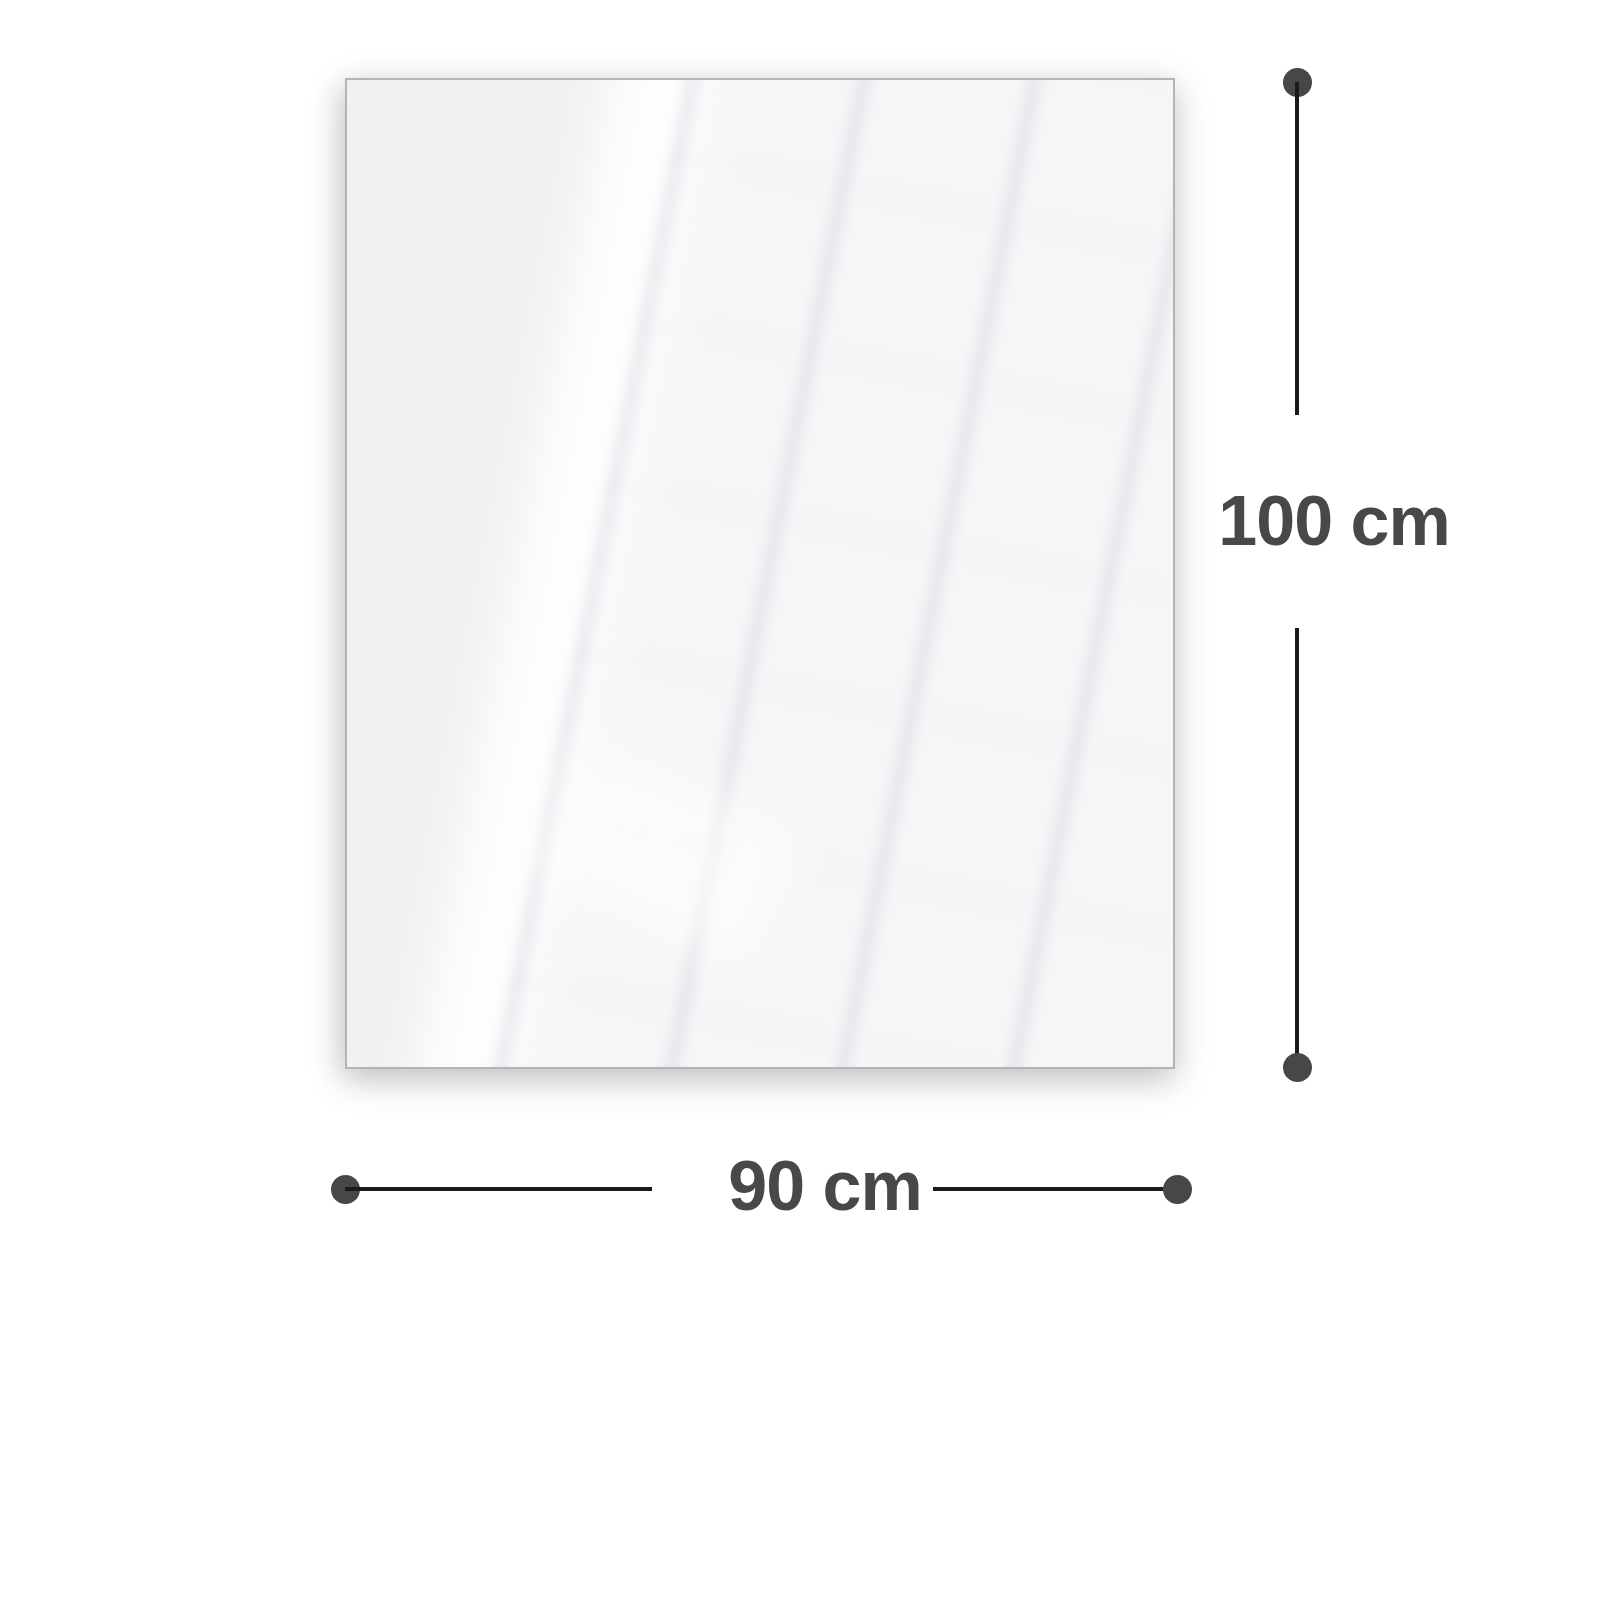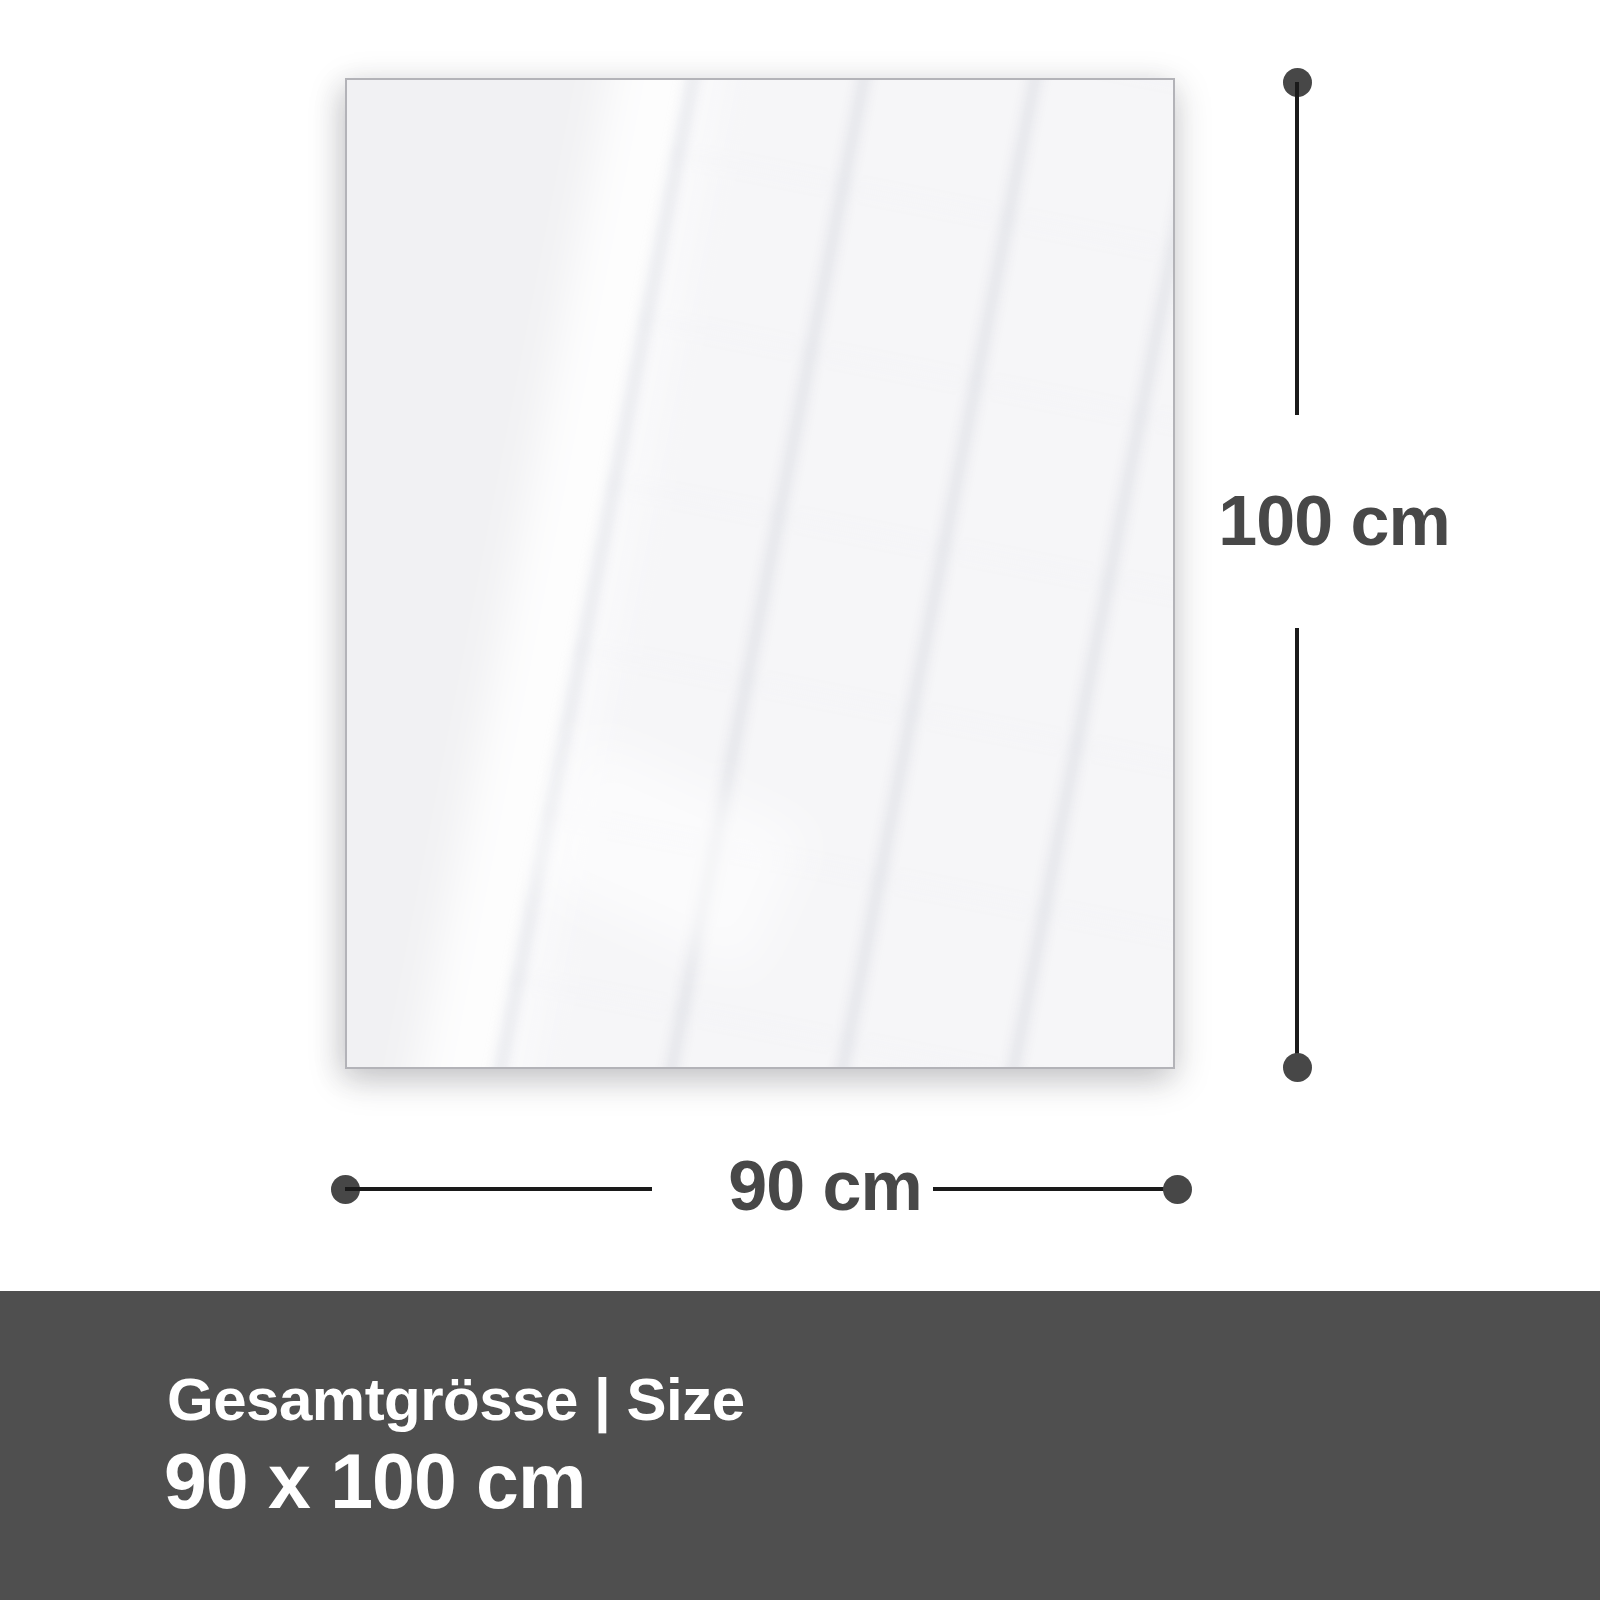--- a/index.html
+++ b/index.html
@@ -131,18 +131,14 @@
   </div>
 
   <div>
     <span class="dim-dot hdot-left"></span>
     <span class="dim-line hseg-left"></span>
     <div class="dim-label width-label">90 cm</div>
     <span class="dim-line hseg-right"></span>
     <span class="dim-dot hdot-right"></span>
   </div>
 
-  <div class="banner">
-    <div class="banner-title">Gesamtgrösse | Size</div>
-    <div class="banner-size">90 x 100 cm</div>
-  </div>
 
 </div>
 
 </body></html>

